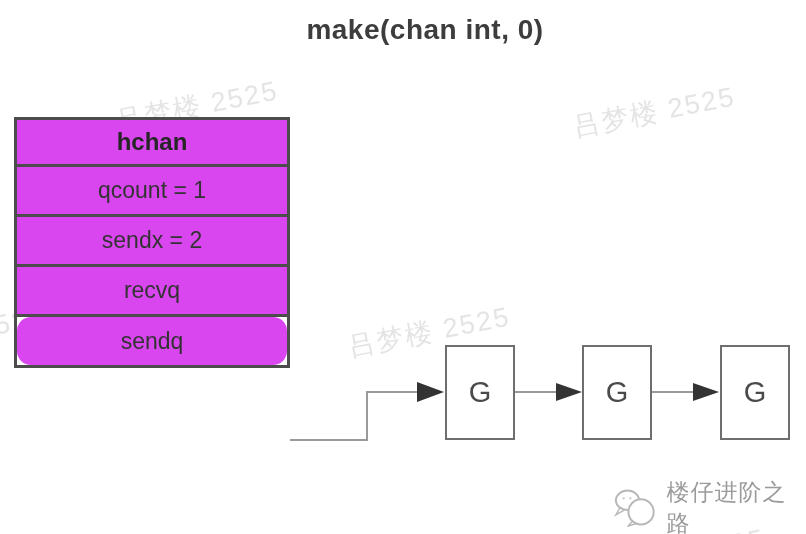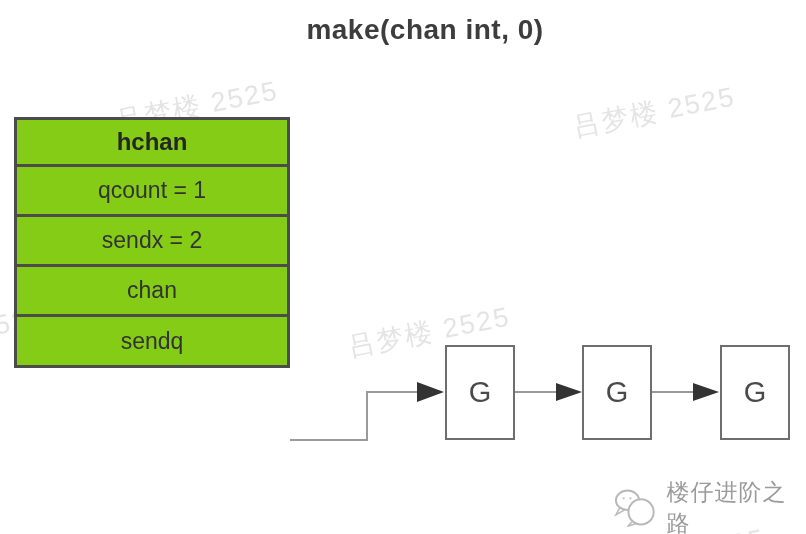--- a/index.html
+++ b/index.html
@@ -13,26 +13,26 @@
     position:absolute; left:0; top:14px; width:850px; text-align:center;
     font-size:28px; font-weight:bold; color:#3d3d3d; letter-spacing:0.5px;
   }
 
   
   .chan-table {
     position:absolute; left:14px; top:117px; width:276px;
     border:3px solid #4c4c4c; background:#ffffff; box-sizing:border-box;
   }
   .chan-row {
-    height:47px; border-bottom:3px solid #4c4c4c; background:#84cc16;
+    height:47px; border-bottom:3px solid #4c4c4c; background:#d946ef;
     display:flex; align-items:center; justify-content:center;
     font-size:23px; color:#333333; box-sizing:content-box;
   }
   .chan-row.header { height:44px; font-weight:bold; font-size:24px; color:#262626; }
-  .chan-row.last { height:48px; border-bottom:none; }
+  .chan-row.last { height:48px; border-bottom:none;border-radius:14px; }
 
   
   .hline, .vline { position:absolute; background:#9a9a9a; }
   .hline { height:2px; }
   .vline { width:2px; }
   .arrow-right {
     position:absolute; width:0; height:0;
     border-top:10px solid transparent; border-bottom:10px solid transparent;
     border-left:27px solid #333333;
   }
@@ -75,21 +75,21 @@
   <div class="wm" style="left:345px; top:330px;">吕梦楼 2525</div>
   <div class="wm" style="left:-120px; top:330px;">吕梦楼 2525</div>
   <div class="wm" style="left:600px; top:552px;">吕梦楼 2525</div>
 
   <div class="title">make(chan int, 0)</div>
 
   <div class="chan-table">
     <div class="chan-row header">hchan</div>
     <div class="chan-row">qcount = 1</div>
     <div class="chan-row">sendx = 2</div>
-    <div class="chan-row">chan</div>
+    <div class="chan-row">recvq</div>
     <div class="chan-row last">sendq</div>
   </div>
 
   <div class="hline" style="left:290px; top:439px; width:78px;"></div>
   <div class="vline" style="left:366px; top:391px; height:50px;"></div>
   <div class="hline" style="left:366px; top:391px; width:51px;"></div>
   <div class="arrow-right" style="left:417px; top:382px;"></div>
 
   <div class="gbox" style="left:445px;">G</div>
   <div class="gbox" style="left:582px;">G</div>

